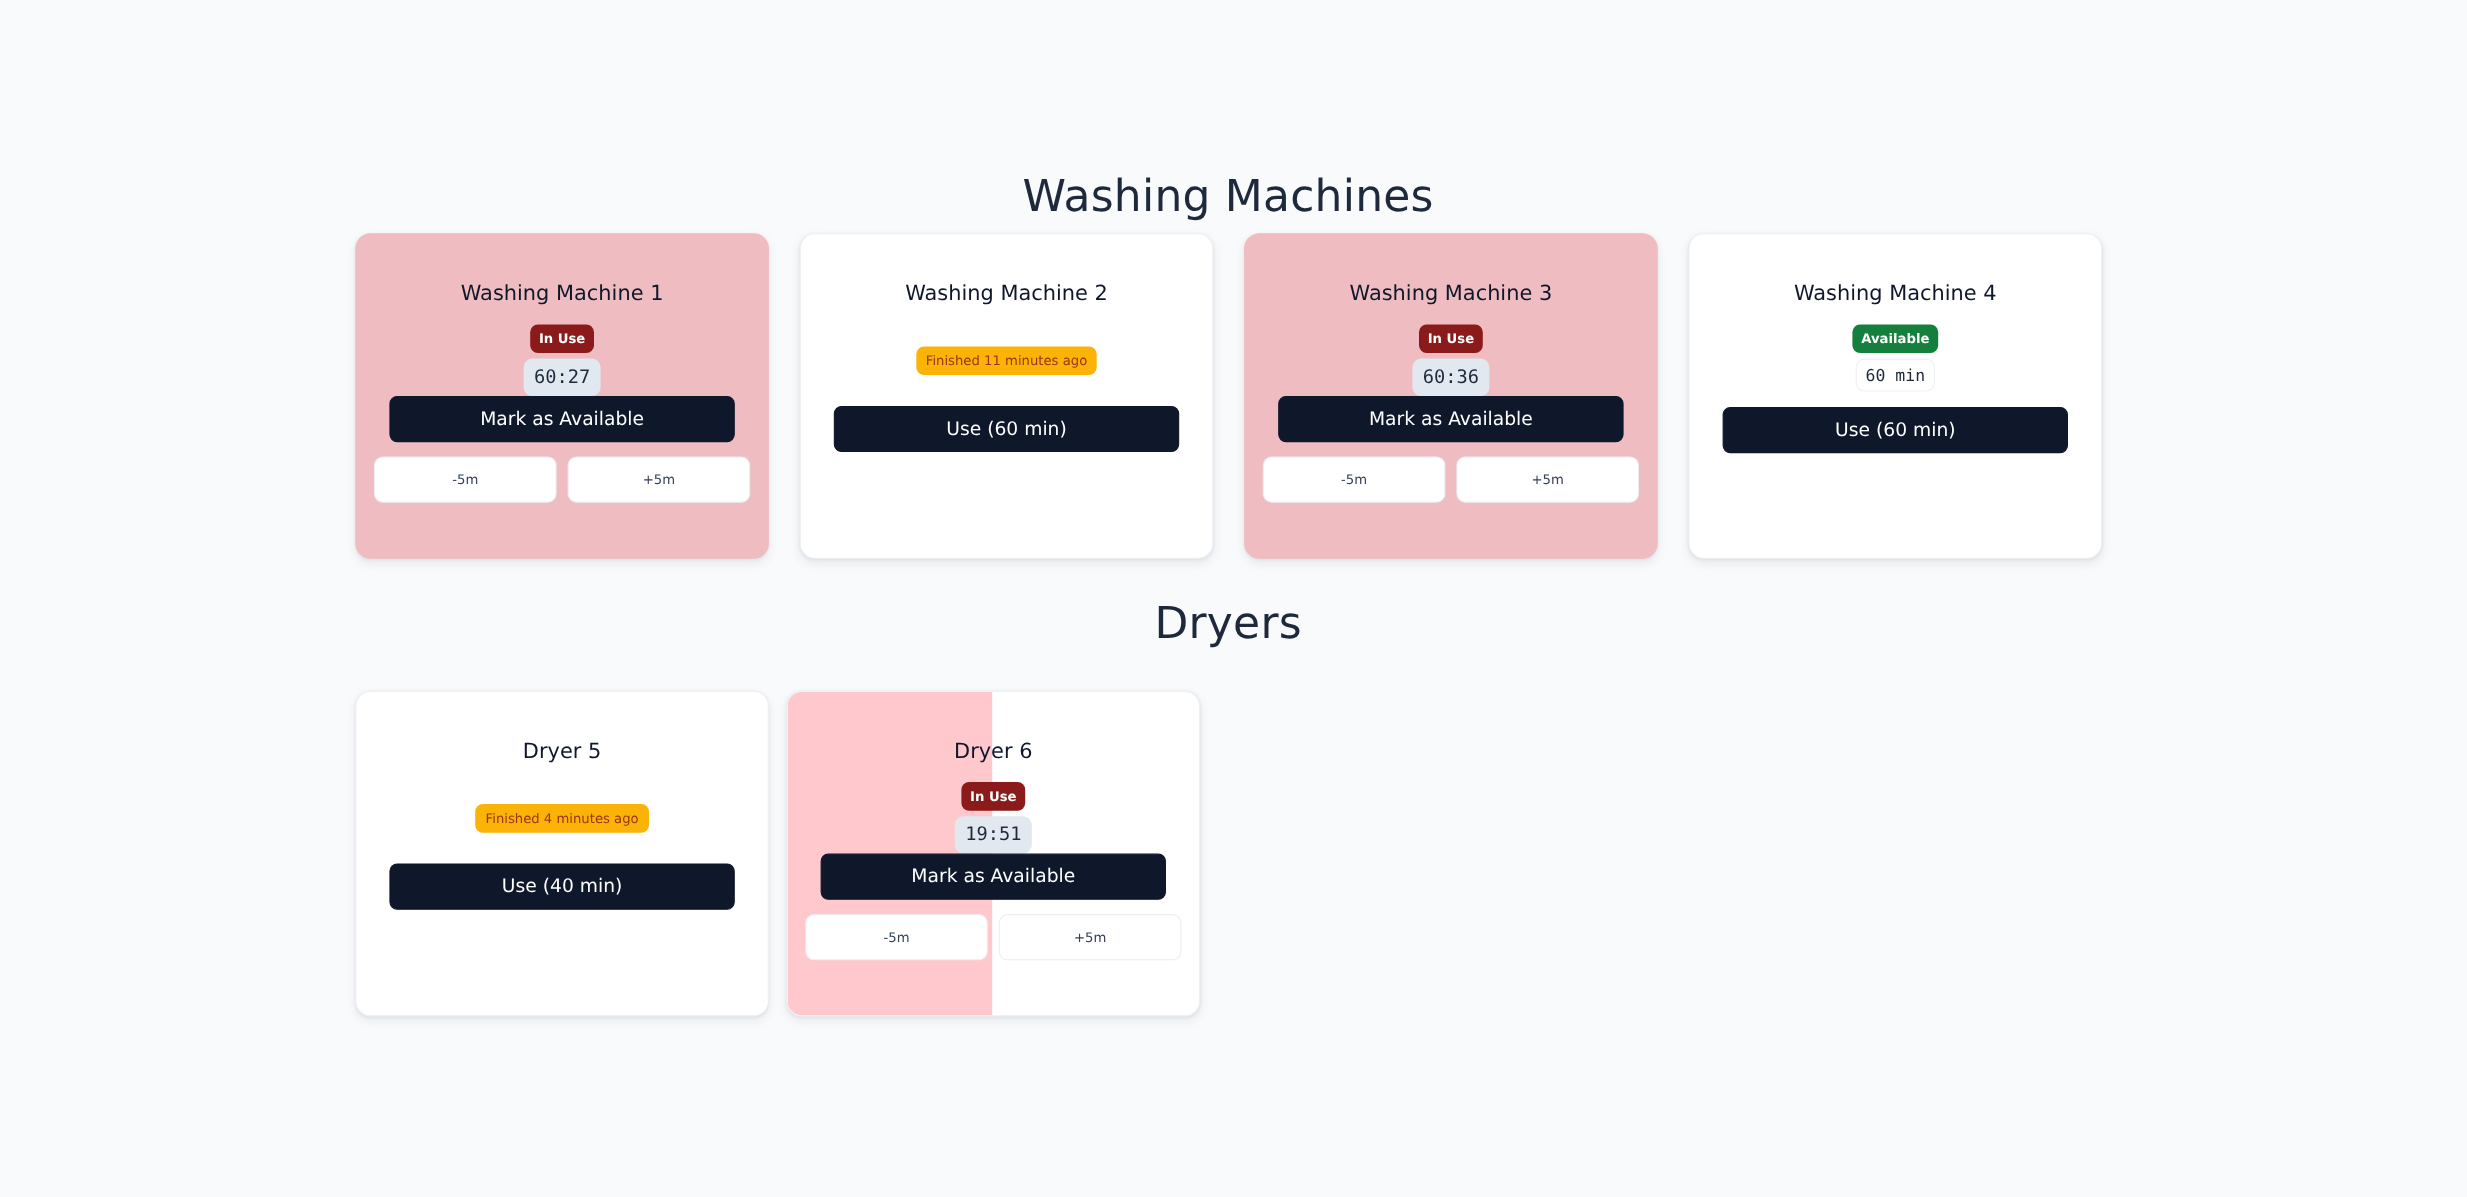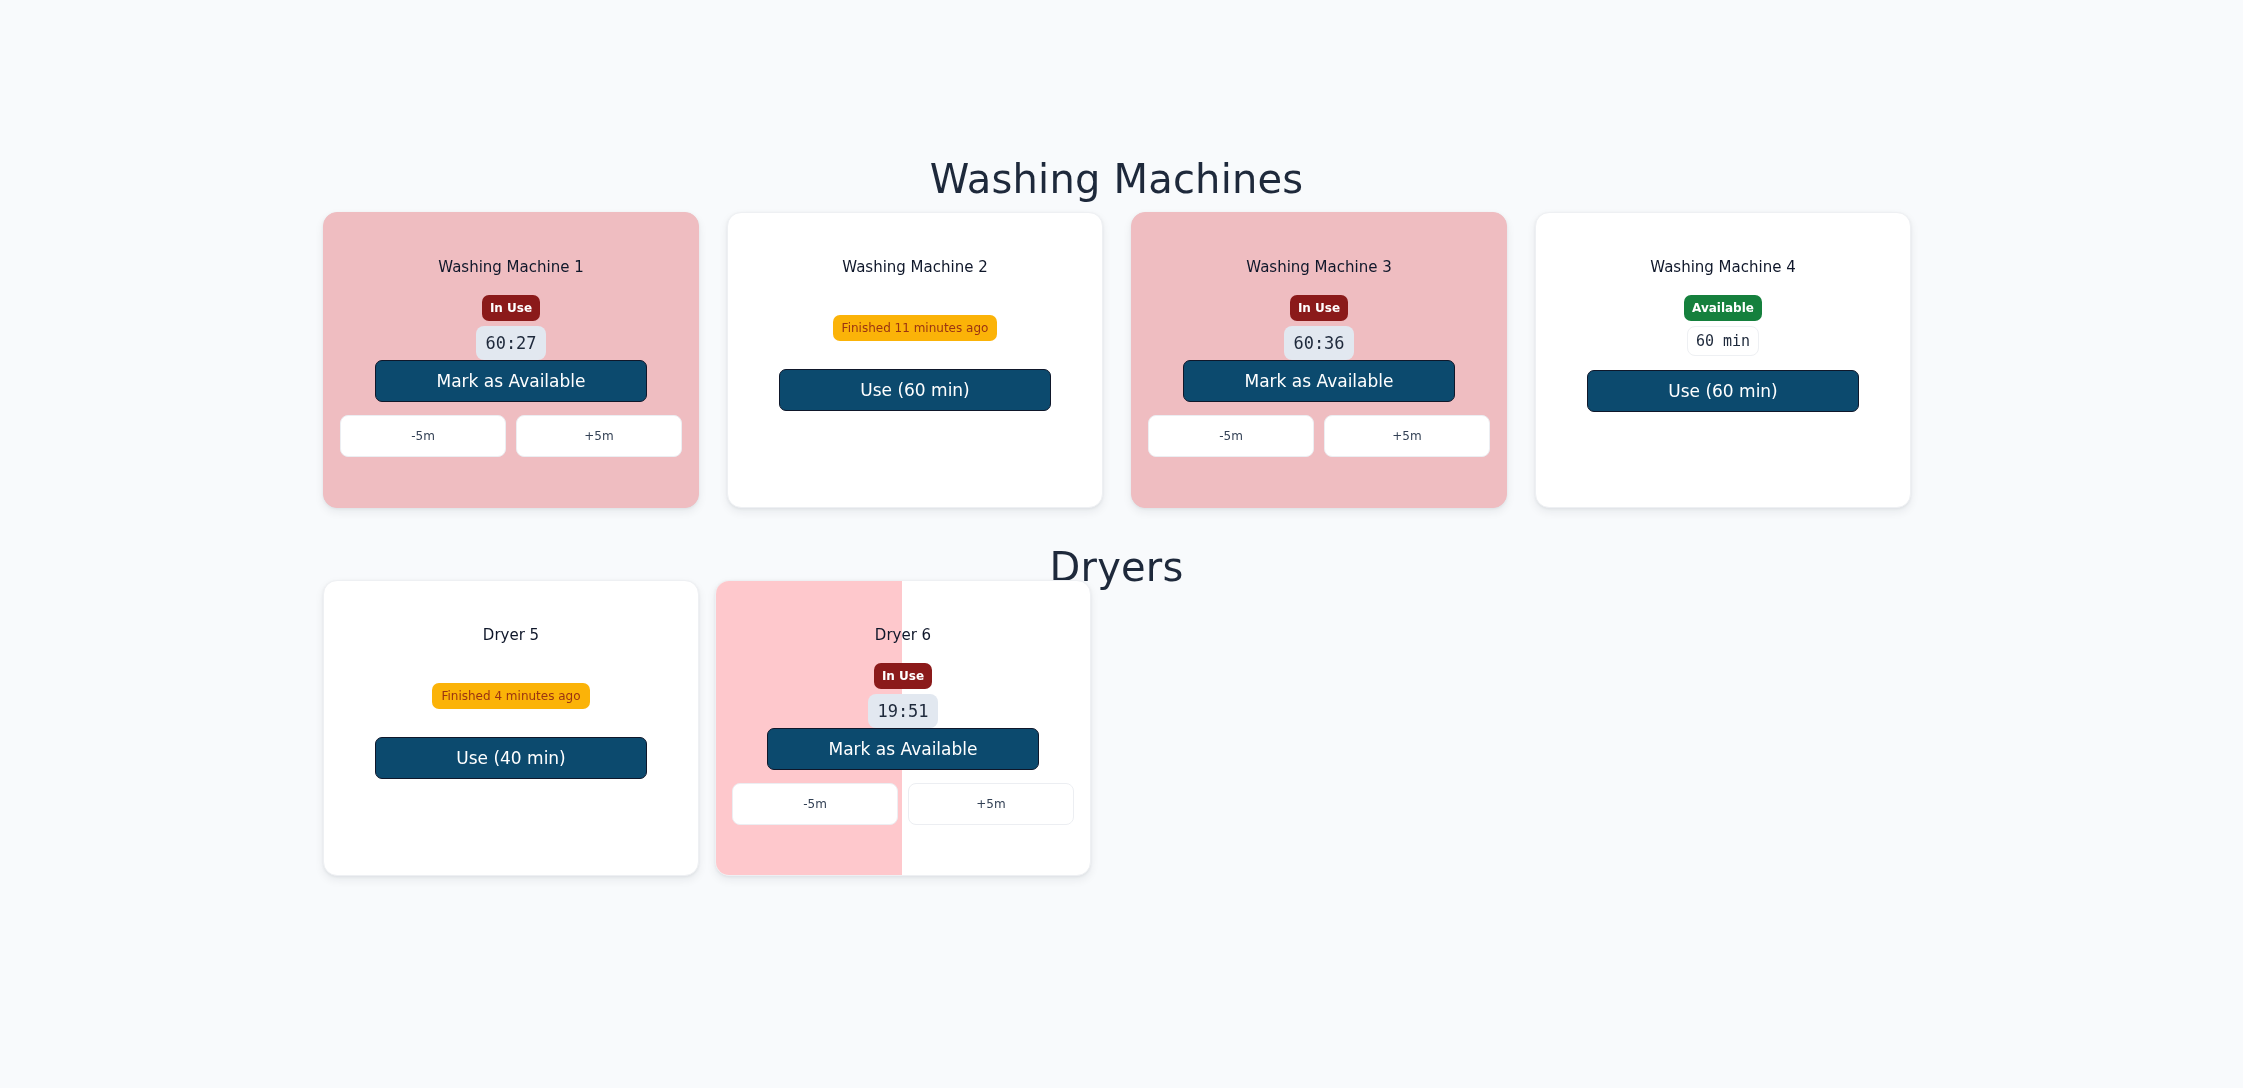--- a/index.html
+++ b/index.html
@@ -37,21 +37,21 @@
     position: absolute; left: 0; top: 0; bottom: 0;
     background: #fec8cc;
   }
   .card-inner {
     position: relative;
     display: flex; flex-direction: column; align-items: center;
     padding: 42px 17px 0 17px;
     height: 100%;
   }
   .card-title {
-    font-size: 15px; color: #0f172a; line-height: 24px;
+    font-size: 19px; color: #0f172a; line-height: 24px;
     margin-bottom: 16px;
   }
   .badge {
     display: inline-block;
     font-size: 12px; font-weight: 700;
     line-height: 14px;
     padding: 6px 8px;
     border-radius: 7px;
   }
   .badge.in-use { background: #8b1a1a; color: #ffffff; }
@@ -60,23 +60,23 @@
   .timer {
     margin-top: 5px;
     font-family: "DejaVu Sans Mono", "Liberation Mono", monospace;
     font-size: 17px; color: #1e293b;
     padding: 7px 9px;
     border-radius: 8px;
     background: #e2e8f0;
   }
   .timer.idle { background: #ffffff; border: 1px solid #eef0f3; padding: 5px 8px; font-size: 15px; margin-bottom: 14px; }
   .main-btn {
-    width: 272px; height: 42px;
+    width: 314px; height: 42px;
     border-radius: 7px;
-    background: #0c4a6e;
+    background: #0f172a;
     color: #ffffff;
     font-family: "DejaVu Sans", "Liberation Sans", sans-serif;
     font-size: 17px;
     border: 1px solid #0f172a;
     display: flex; align-items: center; justify-content: center;
     cursor: pointer;
   }
   .adjust-row {
     display: flex; gap: 10px; width: 342px; margin-top: 13px;
   }
@@ -139,21 +139,21 @@
         <div class="card-title">Washing Machine 4</div>
         <span class="badge available">Available</span>
         <div class="timer idle">60 min</div>
         <button class="main-btn">Use (60 min)</button>
       </div>
     </div>
   </div>
 
   <h2 class="section-title" style="top:544px;">Dryers</h2>
 
-  <div class="grid" style="top:580px;gap:16px;">
+  <div class="grid" style="top:628px;gap:16px;">
 
     <div class="card">
       <div class="card-inner">
         <div class="card-title">Dryer 5</div>
         <span class="badge finished">Finished 4 minutes ago</span>
         <button class="main-btn">Use (40 min)</button>
       </div>
     </div>
 
     <div class="card">

